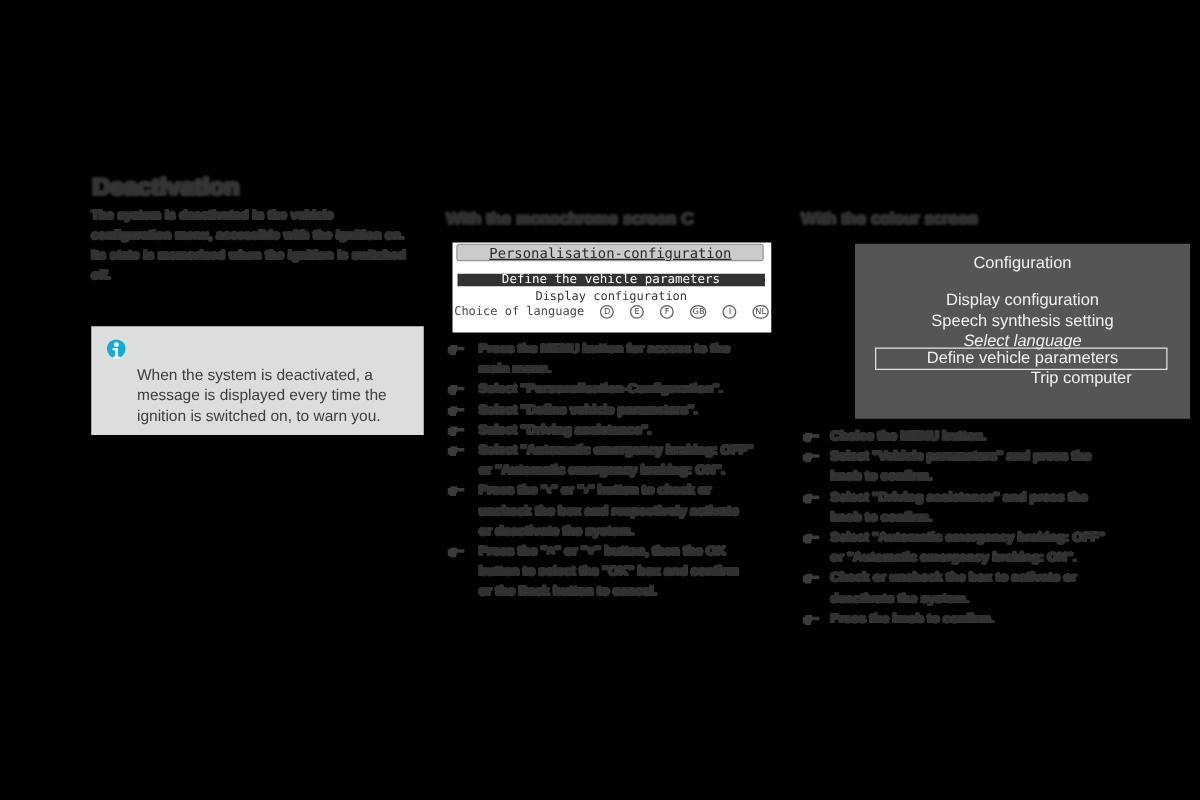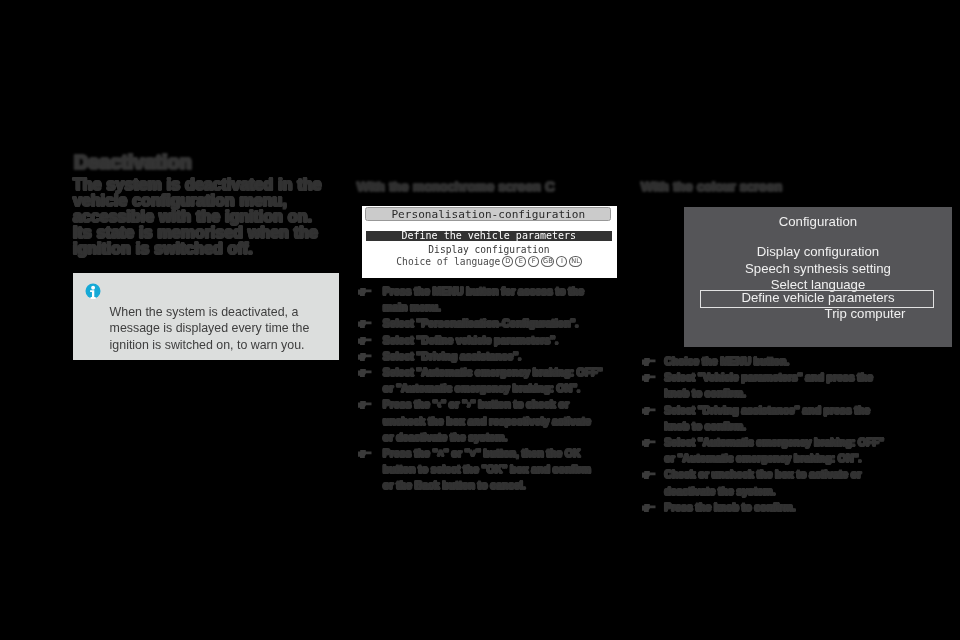--- a/index.html
+++ b/index.html
@@ -1,24 +1,24 @@
 <!DOCTYPE html>
 <html><head>
 <meta charset="utf-8">
 <style>
   html,body{margin:0;padding:0;background:#000;}
   body{width:960px;height:640px;overflow:hidden;
        font-family:"Liberation Sans",sans-serif;
        -webkit-font-smoothing:antialiased;}
-  .page{position:absolute;left:0;top:16px;width:960px;height:496px;background:#000;overflow:hidden;}
+  .page{position:absolute;left:0;top:4px;width:960px;height:496px;background:#000;overflow:hidden;}
 
   
   .h1{position:absolute;color:#343434;font-weight:bold;font-size:19.6px;letter-spacing:.1px;white-space:nowrap;}
   .sect-h{position:absolute;color:#303030;font-weight:normal;font-size:13px;letter-spacing:.1px;white-space:nowrap;}
-  .para{position:absolute;color:#323232;font-weight:bold;font-size:16px;line-height:16.1px;word-spacing:.6px;}
+  .para{position:absolute;color:#323232;font-weight:bold;font-size:10px;line-height:16.1px;word-spacing:.6px;}
   
   .smudge{filter:blur(.5px);}
   .smudge-md{filter:blur(.8px);}
   .smudge-md, .smudge-md *{
     text-shadow:
       1.45px 0 0 currentColor, -1.45px 0 0 currentColor,
       0 1.0px 0 currentColor, 0 -1.0px 0 currentColor,
       1.1px .85px 0 currentColor, -1.1px .85px 0 currentColor,
       1.1px -.85px 0 currentColor, -1.1px -.85px 0 currentColor,
       .72px 0 0 currentColor, -.72px 0 0 currentColor,
@@ -68,21 +68,21 @@
   .mono{position:absolute;background:#fff;}
   .mono-title{position:absolute;background:#cbcbcb;border:1px solid #989898;
               border-radius:2.5px;color:#2a2a2a;box-sizing:border-box;
               font-family:"DejaVu Sans Mono",monospace;font-size:11.1px;
               display:flex;align-items:center;justify-content:center;}
   .mono-sel{position:absolute;background:#323232;color:#fff;
             font-family:"DejaVu Sans Mono",monospace;font-size:10px;
             display:flex;align-items:center;justify-content:center;}
   .mono-row{position:absolute;color:#383838;text-align:center;
             font-family:"DejaVu Sans Mono",monospace;font-size:9.6px;}
-  .mono-lang{position:absolute;display:flex;align-items:center;justify-content:center;gap:2px;
+  .mono-lang{position:absolute;display:flex;align-items:center;justify-content:center;gap:13px;
              font-family:"DejaVu Sans Mono",monospace;font-size:9.6px;color:#4a4a4a;}
   .lang-chip{display:inline-flex;align-items:center;justify-content:center;
              border:1px solid #5d5d5d;border-radius:50%;font-size:6.6px;
              min-width:7.4px;height:8.6px;padding:0 .8px;line-height:1;
              font-family:"DejaVu Sans",sans-serif;color:#4a4a4a;}
 
   
   .colour{position:absolute;background:#555558;margin-left:44px;}
   .c-title{position:absolute;width:100%;text-align:center;color:#f0f0f0;font-size:13.2px;}
   .c-item{position:absolute;width:100%;text-align:center;color:#f0f0f0;font-size:13.2px;}
@@ -104,21 +104,21 @@
       <circle cx="16" cy="16" r="15" fill="#16a9d6"></circle>
       <circle cx="16.2" cy="9.4" r="3.9" fill="#fff"></circle>
       <path d="M10.2 14.6 H18.6 V28.2 H21.4 V32 H11.1 V28.2 H13.9 V18.2 H10.2 Z" fill="#fff"></path>
     </svg>
     <div class="note-txt" style="left:36.6px;top:7.5px;width:215px;margin-top:24px;">When the system is deactivated, a message is displayed every time the ignition is switched on, to warn you.</div>
   </div>
 
   <div class="sect-h smudge-md" style="left:357px;top:163px;letter-spacing:.55px;">With the monochrome screen C</div>
 
   <div class="mono" style="left:362px;top:190.4px;width:254.5px;height:72px;">
-    <div class="mono-title" style="left:3.3px;top:0.9px;width:246px;height:14.2px;">Personalisation-configuration</div>
+    <div class="mono-title" style="left:3.3px;top:0.9px;width:246px;height:14.2px;text-decoration:underline;">Personalisation-configuration</div>
     <div class="mono-sel" style="left:3.8px;top:24.2px;width:246px;height:10.6px;">Define the vehicle parameters</div>
     <div class="mono-row" style="left:0;top:37.2px;width:254px;">Display configuration</div>
     <div class="mono-lang" style="left:0;top:49.6px;width:254px;">
       <span>Choice of language</span>
       <span class="lang-chip">D</span>
       <span class="lang-chip">E</span>
       <span class="lang-chip">F</span>
       <span class="lang-chip">GB</span>
       <span class="lang-chip">I</span>
       <span class="lang-chip">NL</span>
@@ -148,21 +148,21 @@
           <path d="M22 0 H78 V14 H135 V42 H80 L68 62 V80 H20 V68 H0 V14 H22 Z" fill="#3a3a3a"></path>
         </svg><span>Press the "˄" or "˅" button, then the OK button to select the "OK" box and confirm or the Back button to cancel.</span></div>
     </div>
 
   <div class="sect-h smudge-md" style="left:641px;top:163px;letter-spacing:.55px;">With the colour screen</div>
 
   <div class="colour" style="left:640px;top:191px;width:268px;height:140px;">
     <div class="c-title" style="top:7px;">Configuration</div>
     <div class="c-item" style="top:36.6px;">Display configuration</div>
     <div class="c-item" style="top:53.7px;">Speech synthesis setting</div>
-    <div class="c-item" style="top:69.5px;">Select language</div>
+    <div class="c-item" style="top:69.5px;font-style:italic;">Select language</div>
     <div class="c-sel" style="left:16px;top:83.1px;width:234px;height:17.6px;"></div>
     <div class="c-item" style="top:82.5px;">Define vehicle parameters</div>
     <div class="c-item" style="top:99.2px;padding-left:47px;">Trip computer</div>
   </div>
 
   <div class="steps smudge" id="right-steps" style="left:641.7px;top:338px;width:254.8px;">
       <div class="step"><svg class="bul" viewBox="0 0 135 80" preserveAspectRatio="none">
           <path d="M22 0 H78 V14 H135 V42 H80 L68 62 V80 H20 V68 H0 V14 H22 Z" fill="#3a3a3a"></path>
         </svg><span>Choice the MENU button.</span></div>
       <div class="step"><svg class="bul" viewBox="0 0 135 80" preserveAspectRatio="none">

